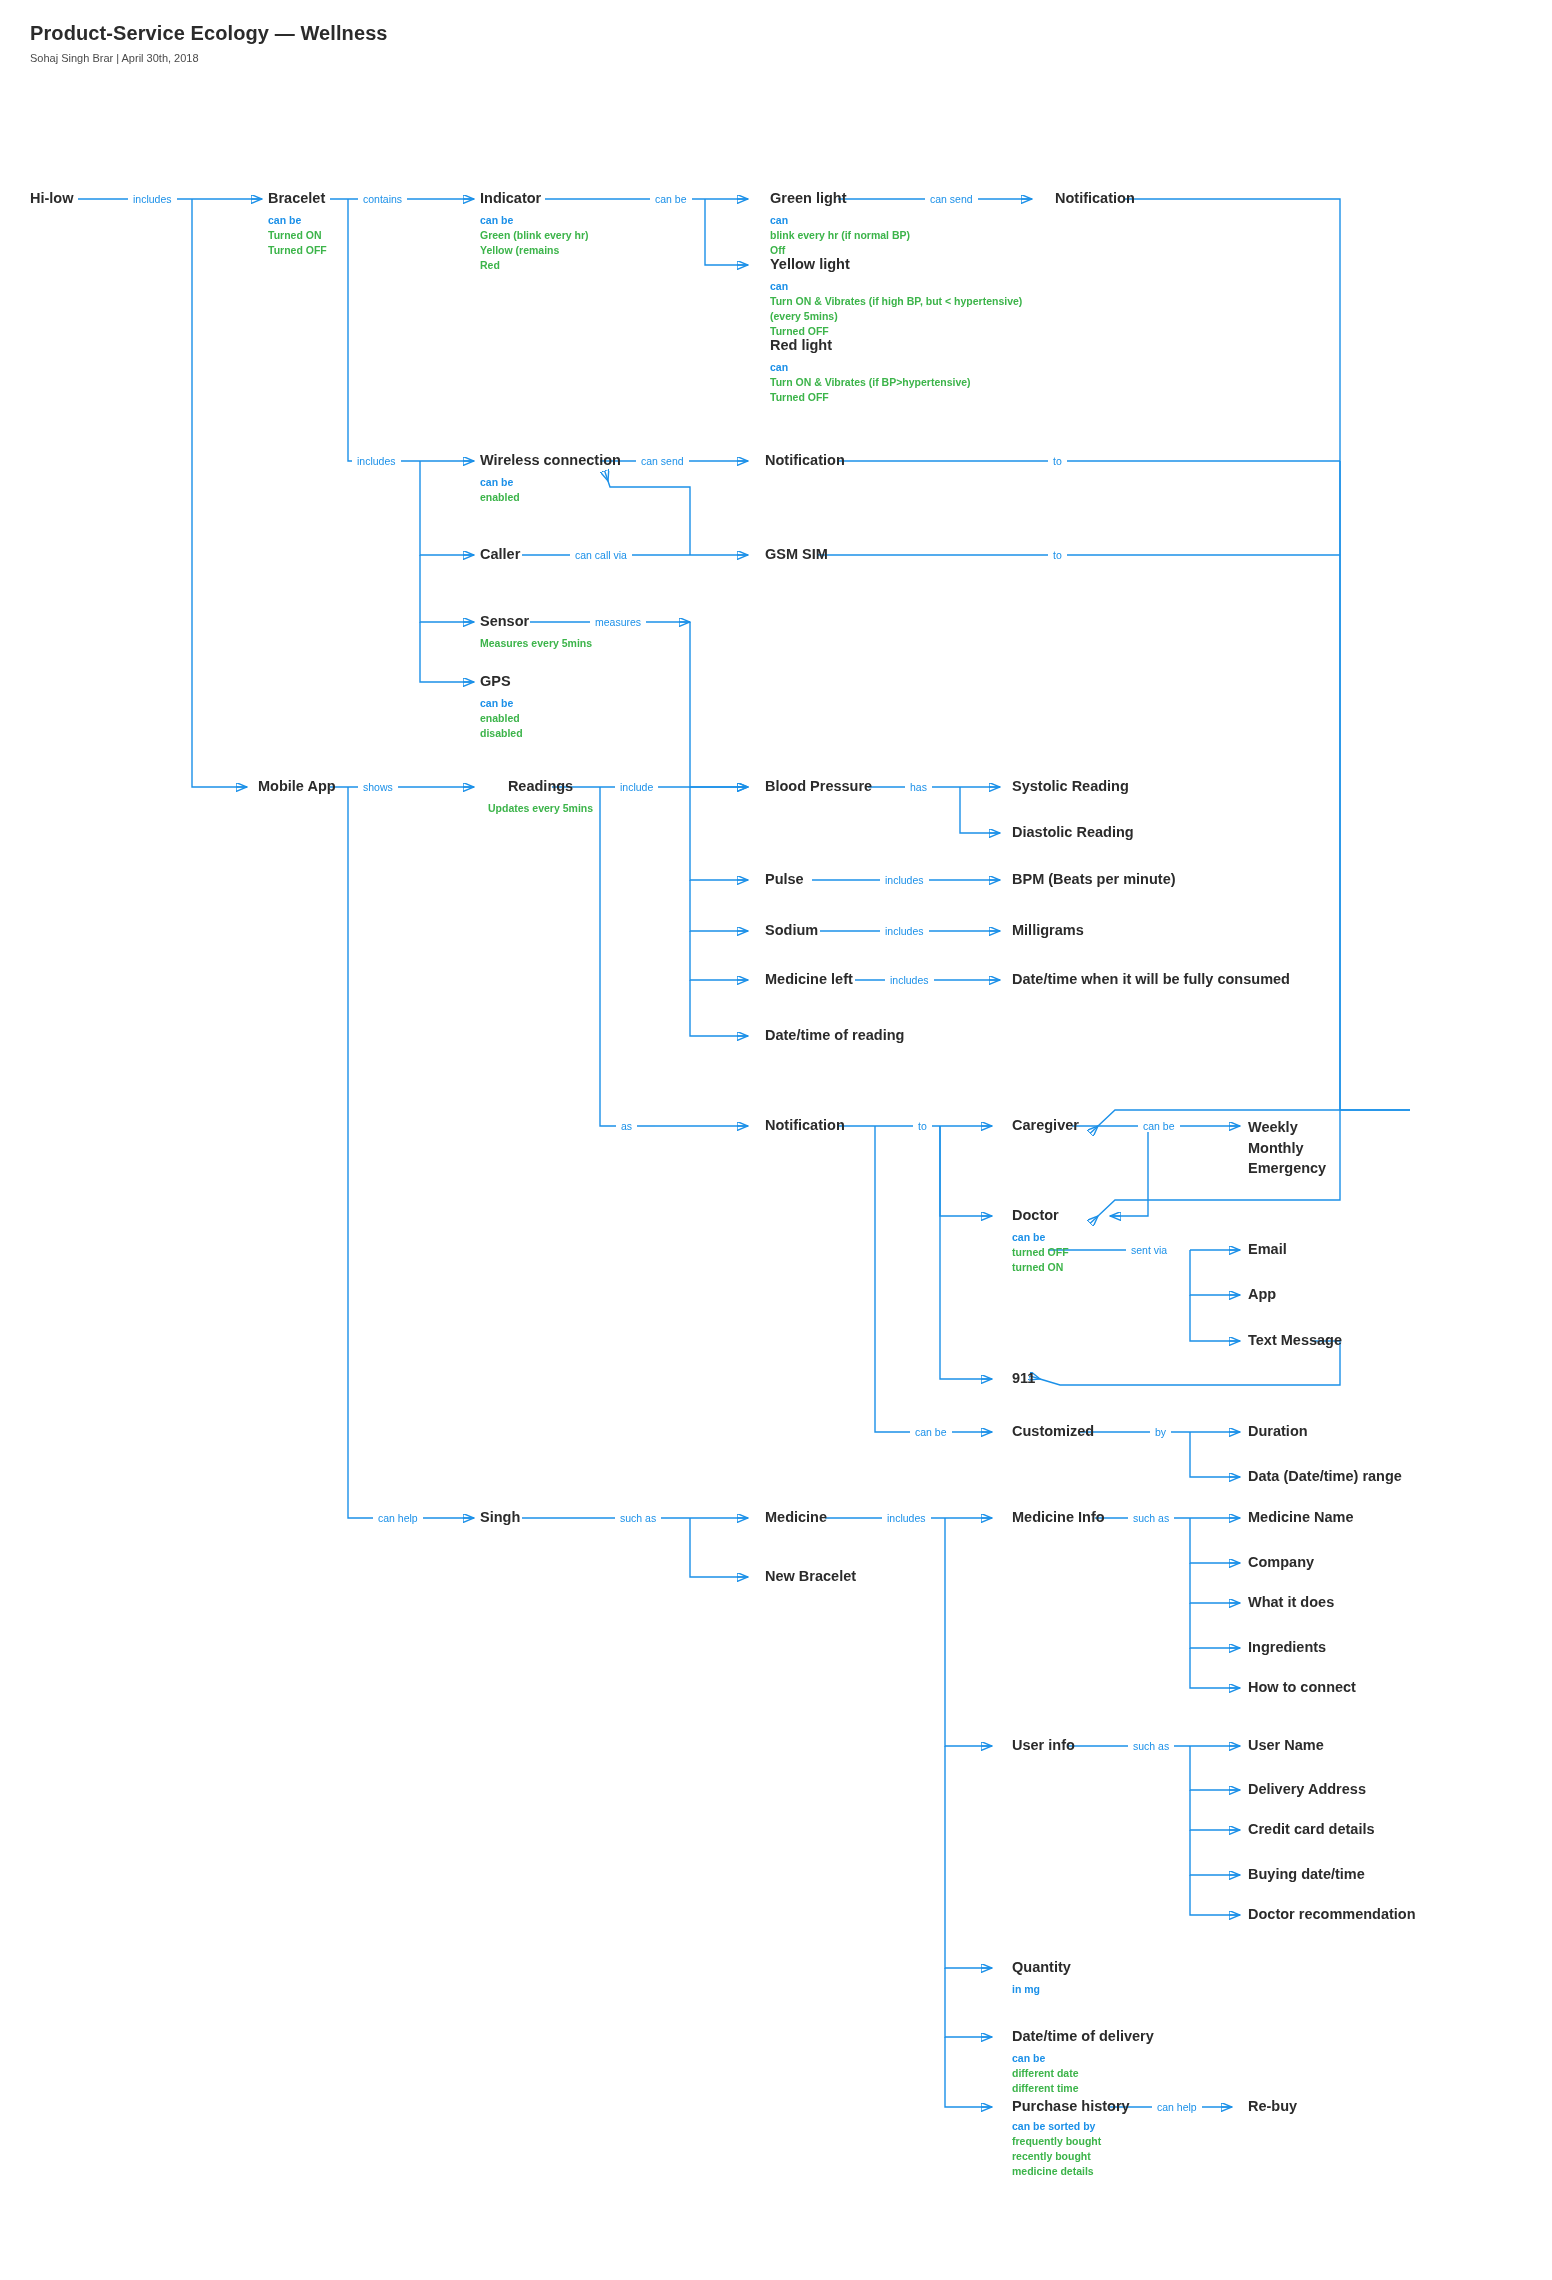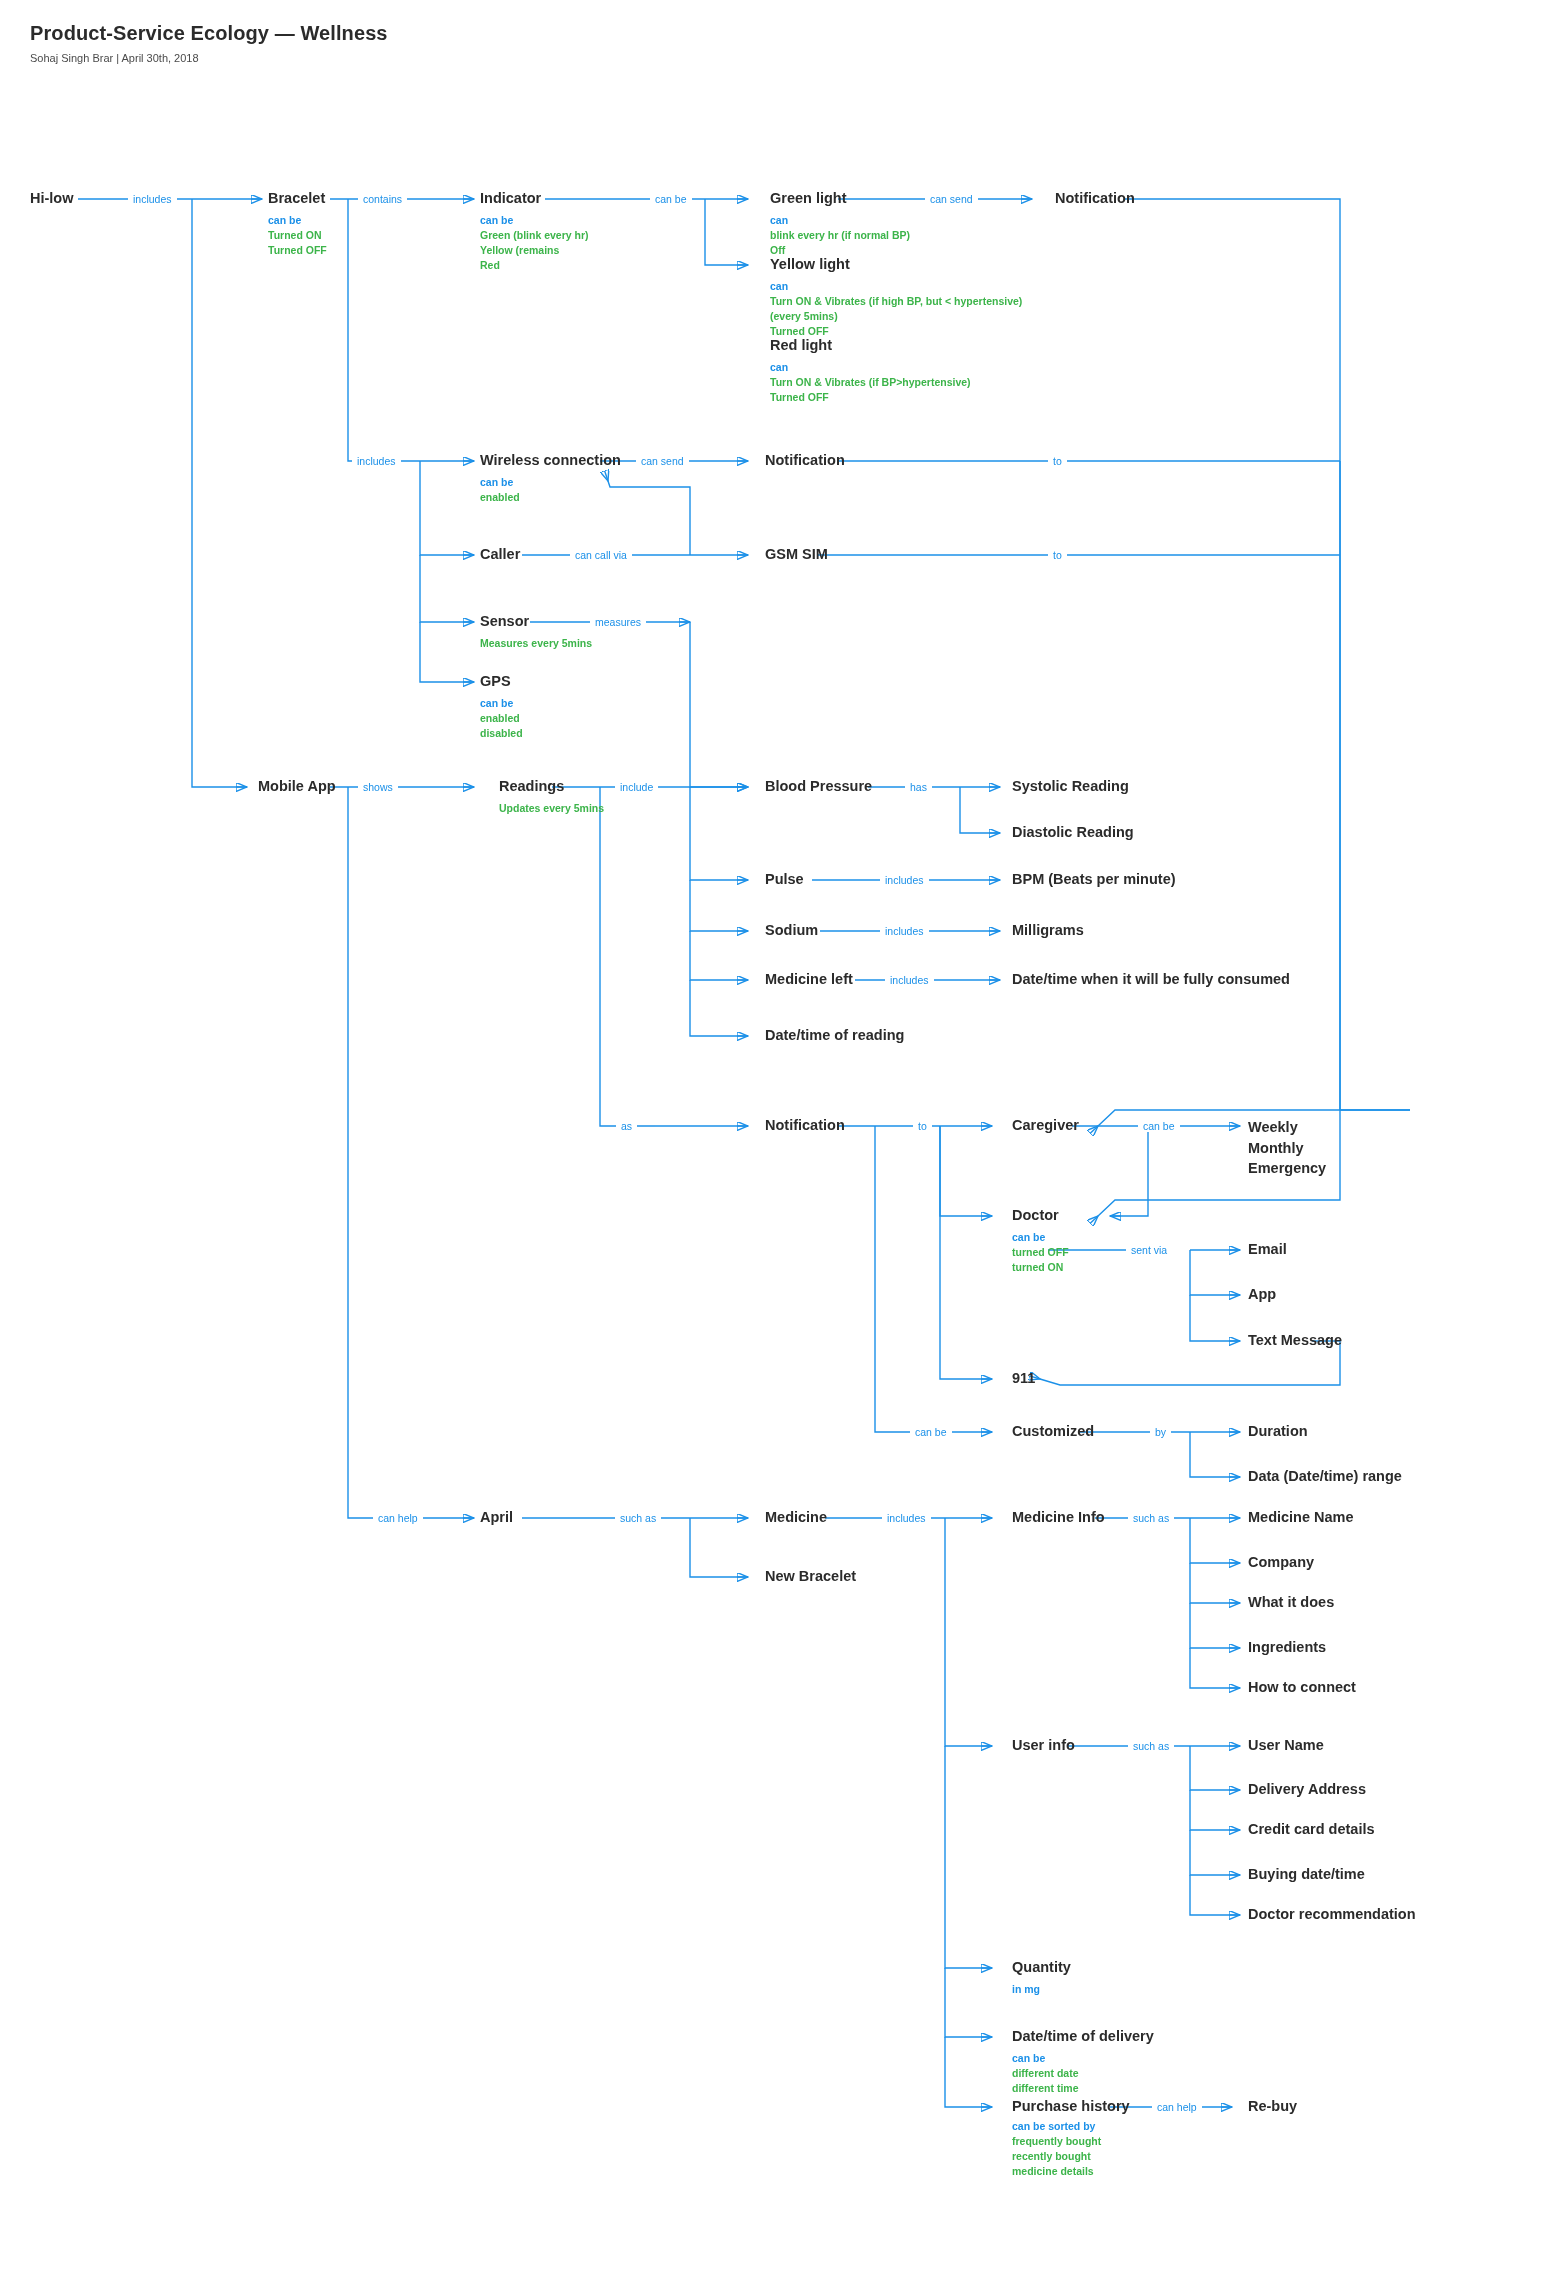--- a/index.html
+++ b/index.html
@@ -253,21 +253,21 @@
     <div class="ttl">GPS</div>
     <div class="sub">can be</div>
     <div class="grn">enabled</div>
     <div class="grn">disabled</div>
   </div>
 
   <div class="node" style="left:258px;top:778px;">
     <div class="ttl">Mobile App</div>
   </div>
 
-  <div class="node" style="left:499px;top:778px;">
+  <div class="node" style="left:488px;top:778px;text-align:center;">
     <div class="ttl">Readings</div>
     <div class="grn" style="margin-top:6px;">Updates every 5mins</div>
   </div>
 
   <div class="node" style="left:765px;top:778px;">
     <div class="ttl">Blood Pressure</div>
   </div>
 
   <div class="node" style="left:1012px;top:778px;">
     <div class="ttl">Systolic Reading</div>
@@ -348,21 +348,21 @@
 
   <div class="node" style="left:1248px;top:1423px;">
     <div class="ttl">Duration</div>
   </div>
 
   <div class="node" style="left:1248px;top:1468px;">
     <div class="ttl">Data (Date/time) range</div>
   </div>
 
   <div class="node" style="left:480px;top:1509px;">
-    <div class="ttl">April</div>
+    <div class="ttl">Singh</div>
   </div>
 
   <div class="node" style="left:765px;top:1509px;">
     <div class="ttl">Medicine</div>
   </div>
 
   <div class="node" style="left:765px;top:1568px;">
     <div class="ttl">New Bracelet</div>
   </div>
 

